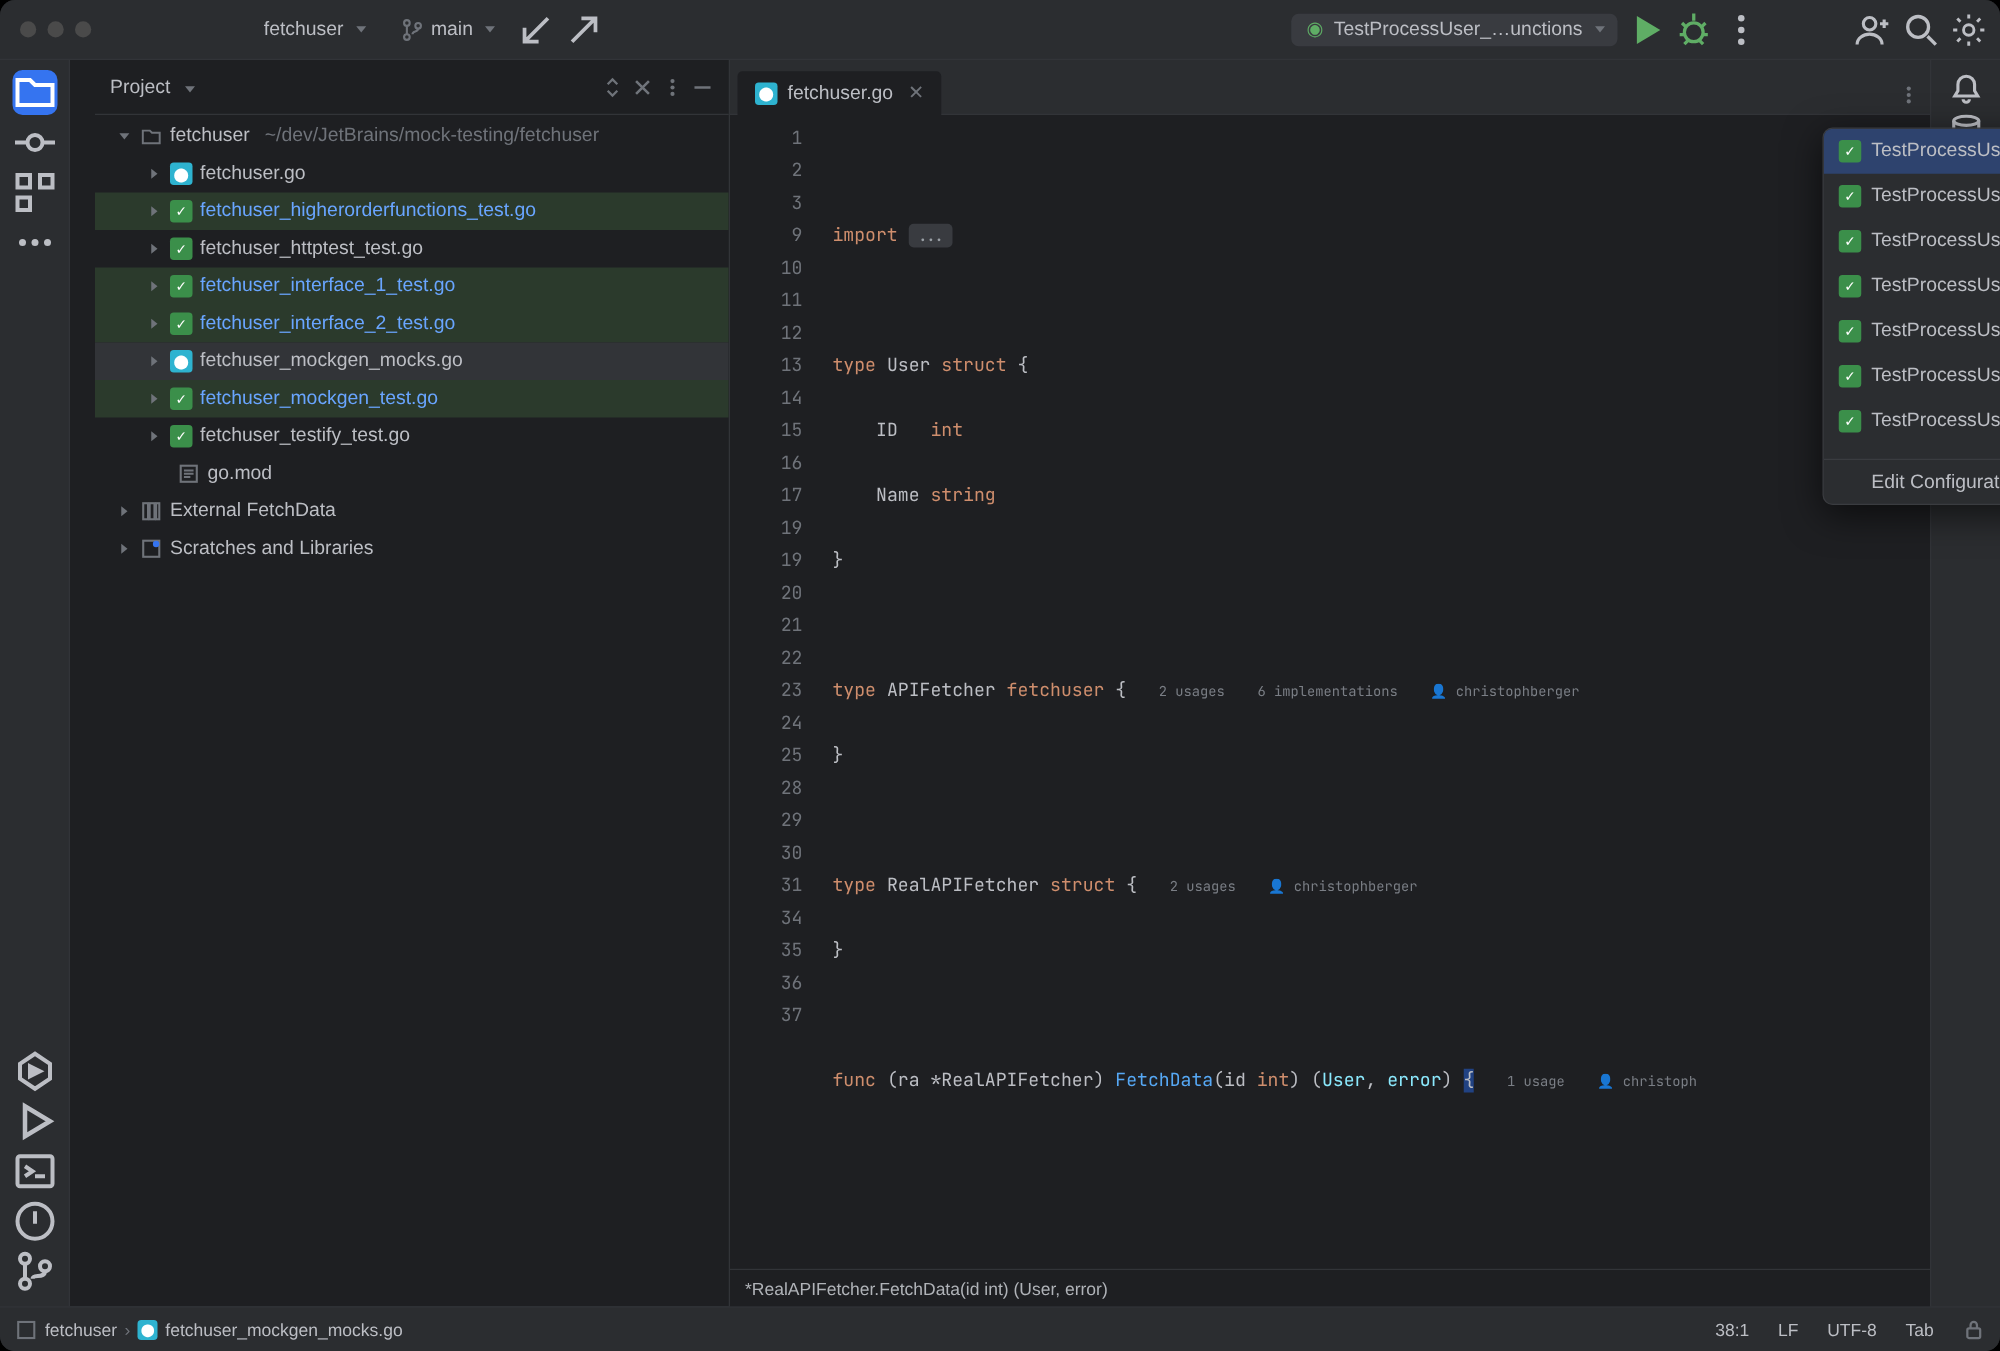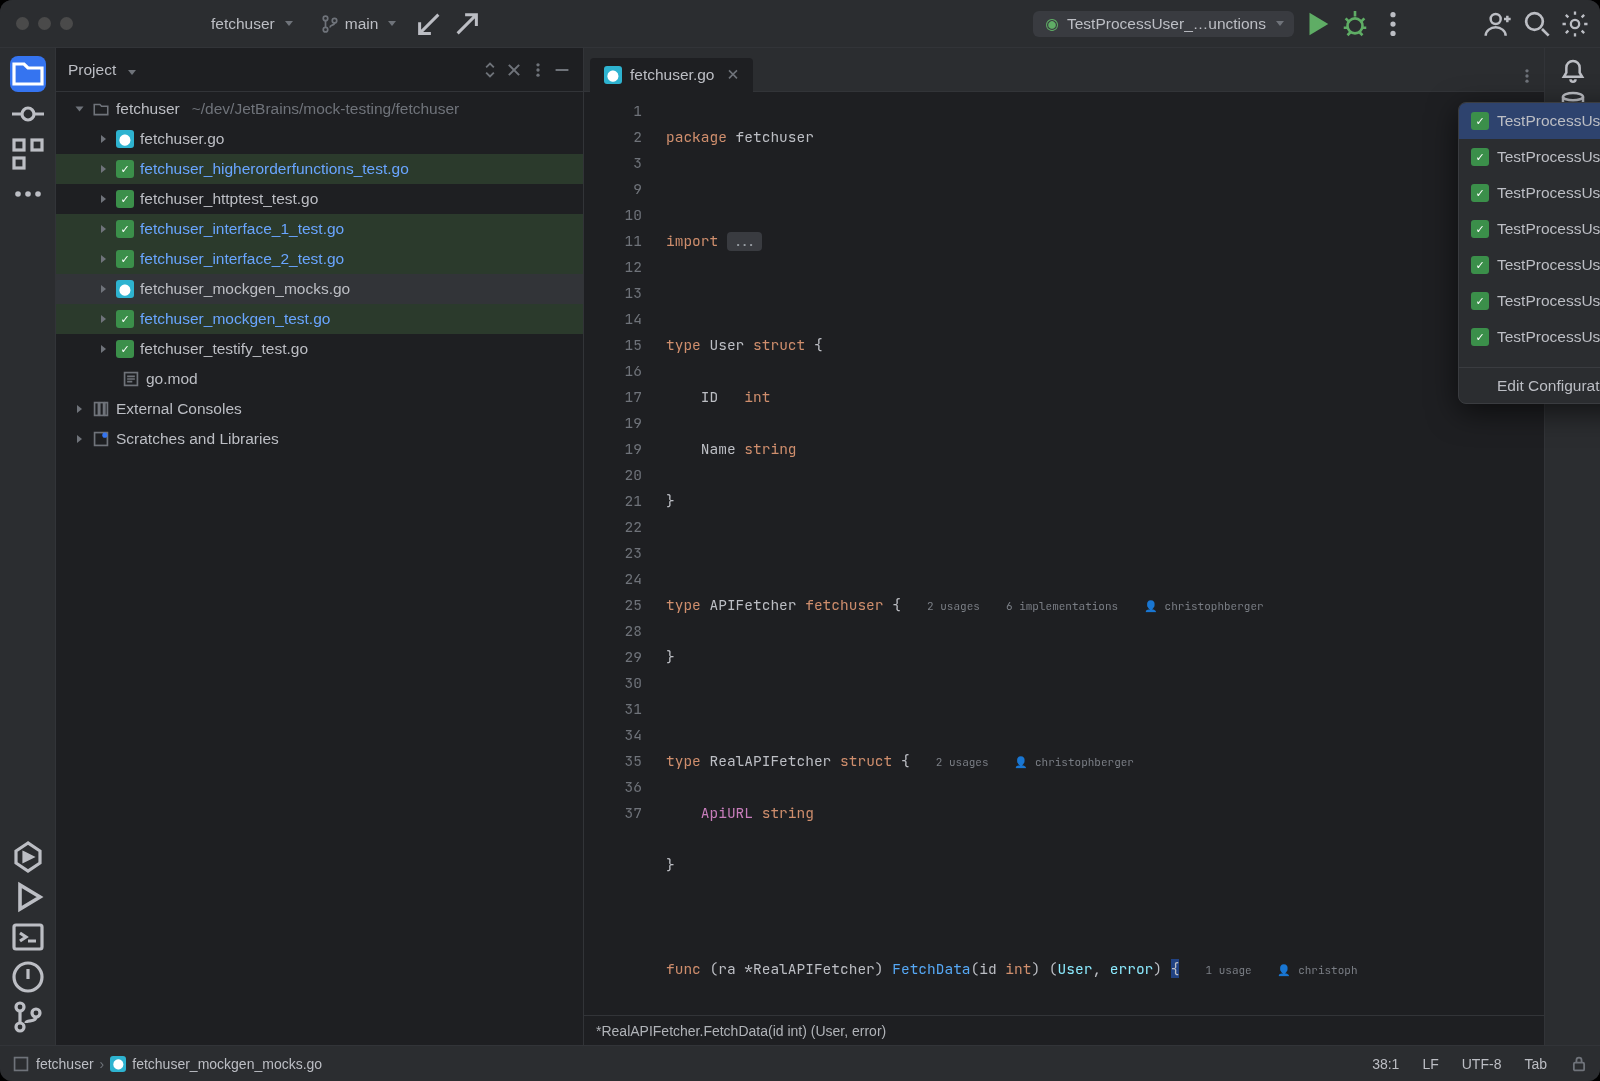--- a/index.html
+++ b/index.html
@@ -65,21 +65,21 @@
   
   .body{flex:1; display:flex; min-height:0;}
   
   .strip{width:56px; background:var(--bg-light); border-right:1px solid var(--border); display:flex;flex-direction:column;align-items:center;padding-top:8px;gap:4px;}
   .strip .iconbtn{width:36px;height:36px;}
   .strip .sel{background:var(--blue); color:#fff; border-radius:8px;}
   .strip-bottom{margin-top:auto; display:flex;flex-direction:column;align-items:center;gap:4px;padding-bottom:10px;}
   
   .stripR{width:56px;background:var(--bg-light);border-left:1px solid var(--border);display:flex;flex-direction:column;align-items:center;padding-top:8px;gap:4px;}
   
-  .project{width:528px; background:var(--bg); display:flex;flex-direction:column; border-right:1px solid var(--border);}
+  .project{width:528px; background:var(--bg); display:flex;flex-direction:column; border-right:1px solid var(--border);padding-left:20px;}
   .proj-head{height:44px;display:flex;align-items:center;padding:0 12px;gap:8px;border-bottom:1px solid var(--border);}
   .proj-head .title{font-weight:500;}
   .proj-actions{margin-left:auto;display:flex;gap:6px;}
   .tree{flex:1; overflow:auto; padding:2px 0;}
   .trow{display:flex;align-items:center;height:30px;gap:6px;padding-right:8px;white-space:nowrap;}
   .trow.greenbg{background:var(--row-green);}
   .trow.selbg{background:var(--row-sel);}
   .indent{display:inline-block;}
   .arrow{width:14px;display:inline-flex;justify-content:center;color:var(--text-dim);}
   .arrow::before{content:"";width:0;height:0;border-top:4px solid transparent;border-bottom:4px solid transparent;border-left:5px solid currentColor;}
@@ -369,21 +369,21 @@
         <div class="trow">
             <span class="indent" style="width:10px"></span>
             <span class="arrow"></span>
             <span class="icon">
               <svg viewBox="0 0 14 14" stroke="currentColor" fill="none" stroke-width="1.3">
                 <rect x="2" y="2" width="3" height="10"></rect>
                 <rect x="6" y="2" width="3" height="10"></rect>
                 <rect x="10" y="2" width="2" height="10"></rect>
               </svg>
             </span>
-            <span class="tlabel">External Consoles</span>
+            <span class="tlabel">External FetchData</span>
           </div>
         <div class="trow">
             <span class="indent" style="width:10px"></span>
             <span class="arrow"></span>
             <span class="icon">
               <svg viewBox="0 0 14 14" stroke="currentColor" fill="none" stroke-width="1.3">
                 <rect x="2" y="2" width="10" height="10"></rect>
                 <circle cx="10" cy="4" r="2" fill="#3574f0" stroke="none"></circle>
               </svg>
             </span>
@@ -435,34 +435,32 @@
           <div class="gline">28</div>
           <div class="gline">29</div>
           <div class="gline">30</div>
           <div class="gline">31</div>
           <div class="gline">34</div>
           <div class="gline">35</div>
           <div class="gline">36</div>
           <div class="gline">37</div>
         </div>
         <div class="code">
-<div class="cline"><span class="kw">package</span> <span>fetchuser</span></div>
 <div class="cline"></div>
 <div class="cline"><span class="kw">import</span> <span class="inlay">...</span></div>
 <div class="cline"></div>
 <div class="cline"><span class="kw">type</span> <span>User</span> <span class="kw">struct</span> <span>{</span></div>
 <div class="cline">    <span>ID</span>   <span class="kw">int</span></div>
 <div class="cline">    <span>Name</span> <span class="kw">string</span></div>
 <div class="cline"><span>}</span></div>
 <div class="cline"></div>
 <div class="cline"><span class="kw">type</span> <span>APIFetcher</span> <span class="kw">fetchuser</span> <span>{</span>   <span class="meta">2 usages</span>   <span class="meta">6 implementations</span>   <span class="meta">👤 <span>christophberger</span></span></div>
 <div class="cline"><span>}</span></div>
 <div class="cline"></div>
 <div class="cline"><span class="kw">type</span> <span>RealAPIFetcher</span> <span class="kw">struct</span> <span>{</span>   <span class="meta">2 usages</span>   <span class="meta">👤 <span>christophberger</span></span></div>
-<div class="cline">    <span class="id">ApiURL</span> <span class="kw">string</span></div>
 <div class="cline"><span>}</span></div>
 <div class="cline"></div>
 <div class="cline"><span class="kw">func</span> (<span>ra *RealAPIFetcher</span>) <span class="fun">FetchData</span>(<span>id</span> <span class="kw">int</span>) (<span style="color:#8be9fd">User</span>, <span style="color:#8be9fd">error</span>) <span style="background:#214283">{</span>   <span class="meta">1 usage</span>   <span class="meta">👤 <span>christoph</span></span></div>
 
 
 
 
 
 
 

